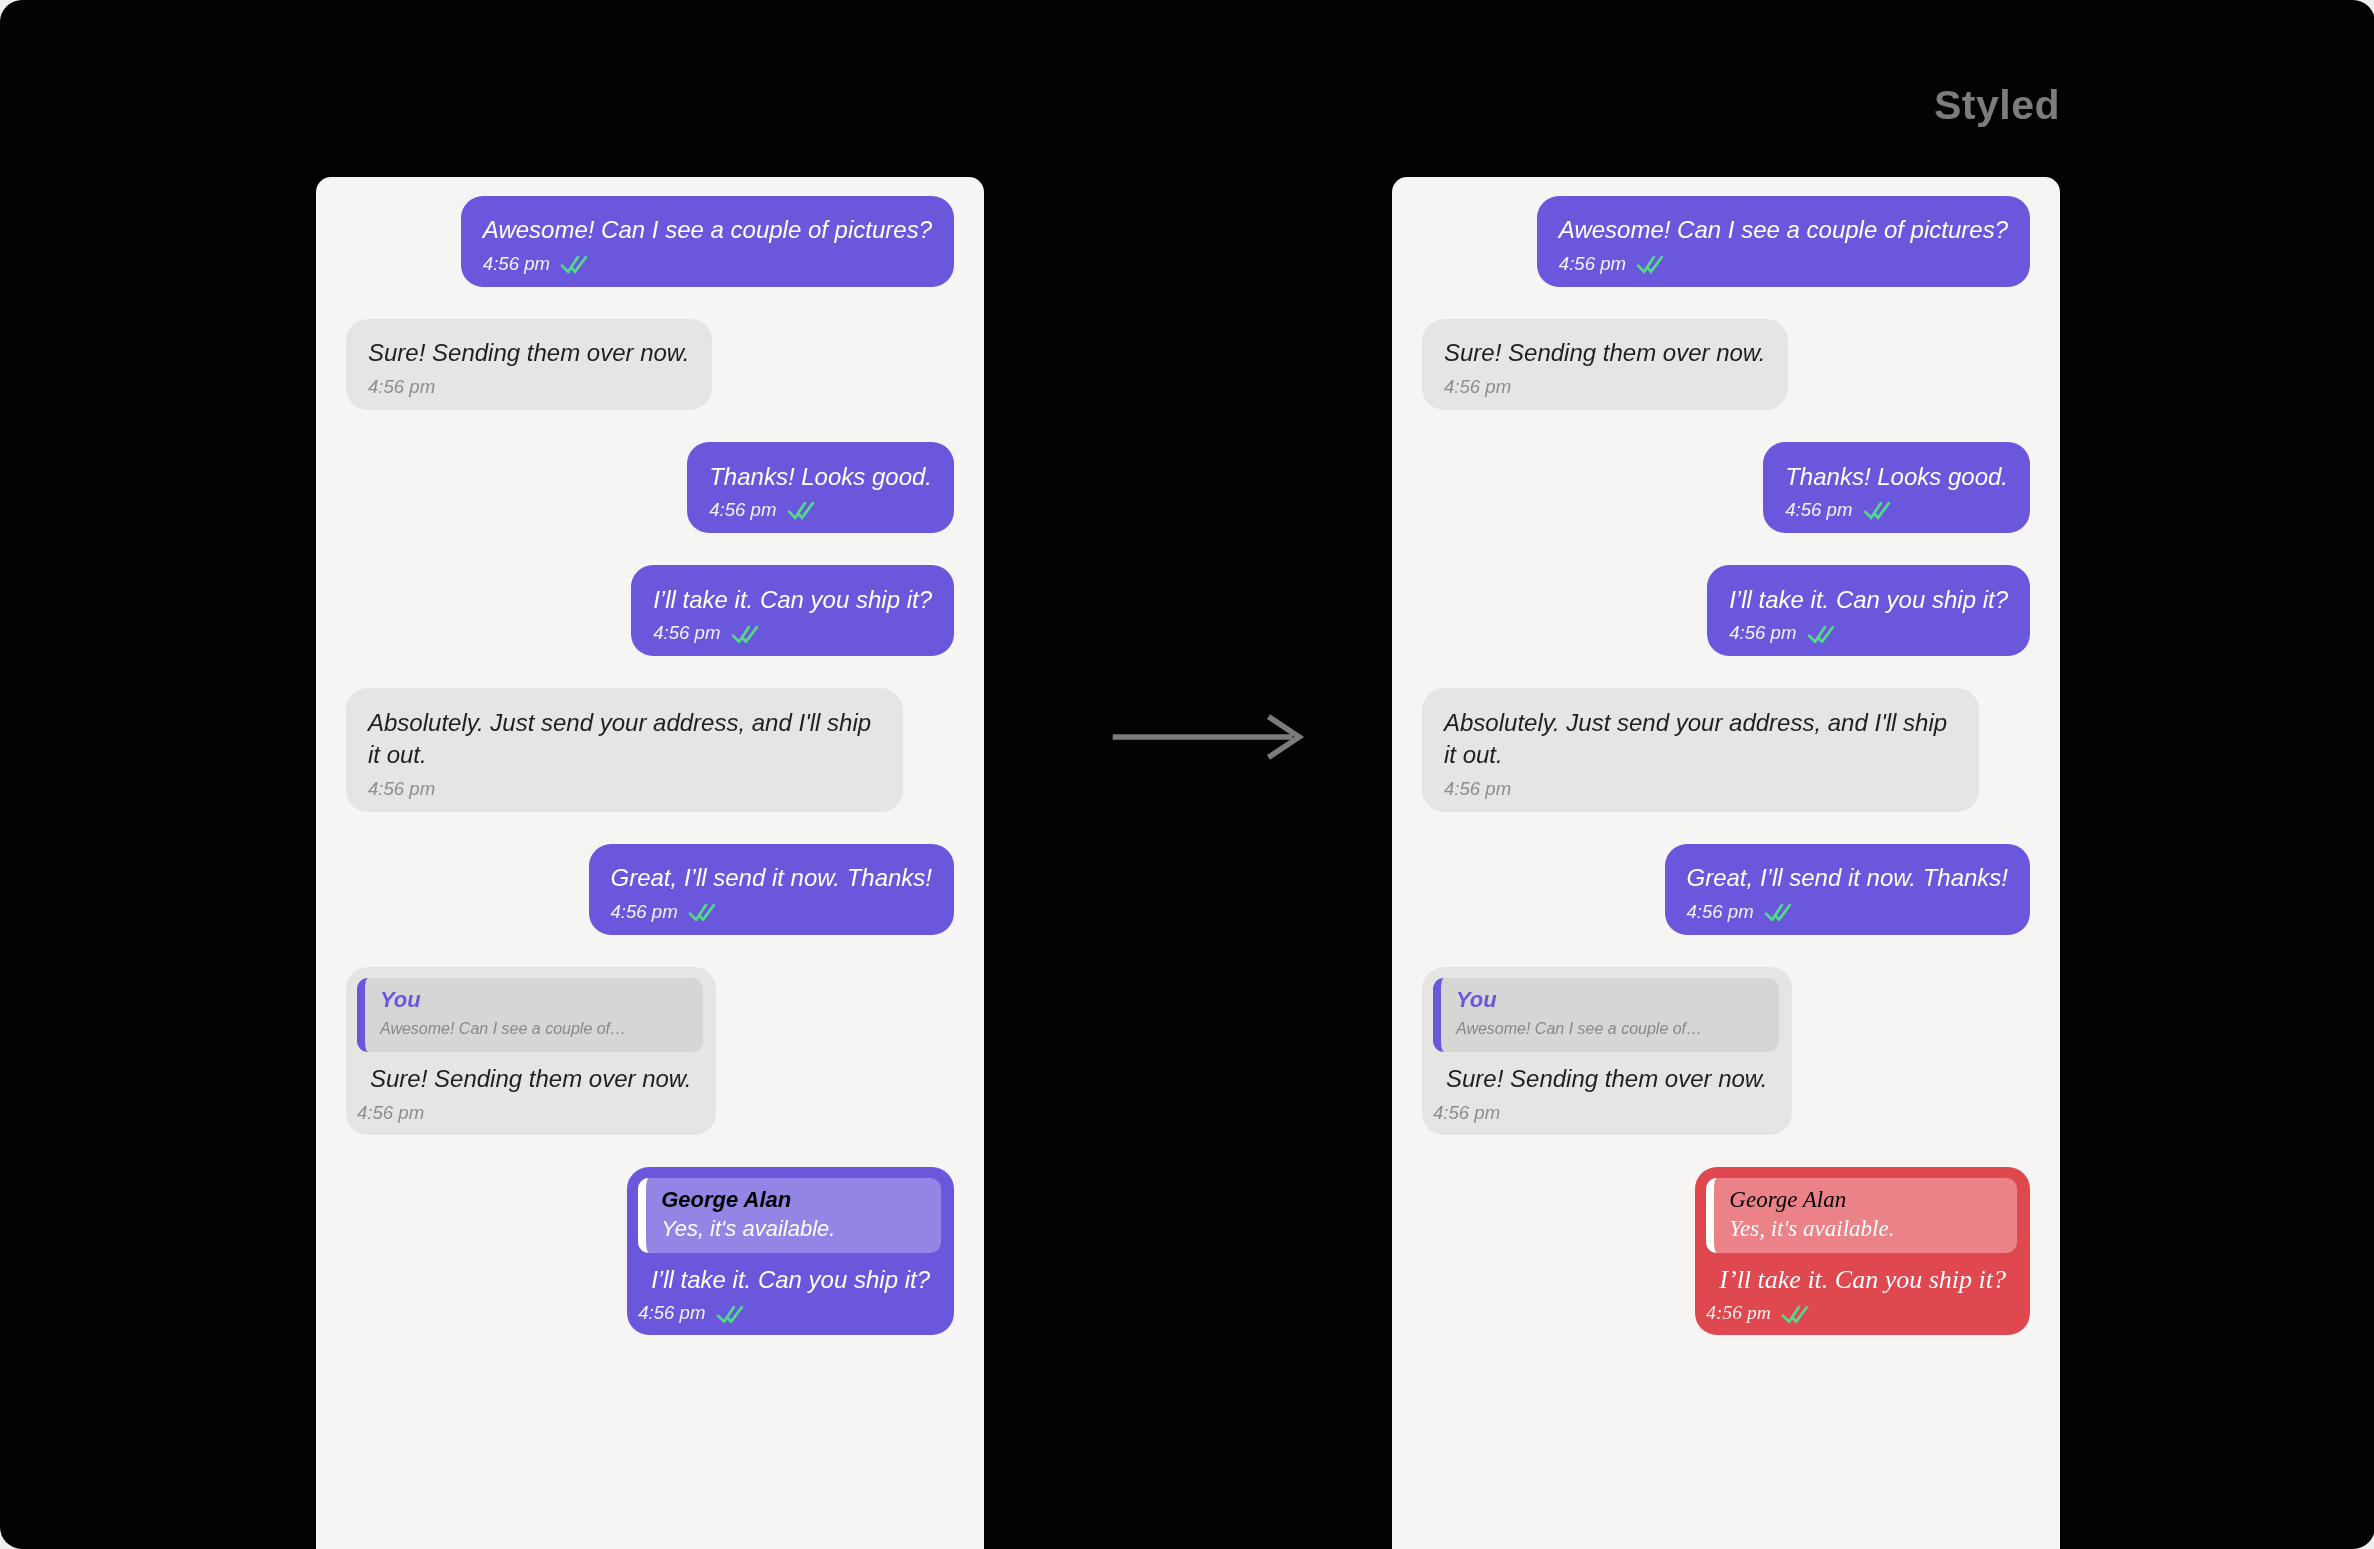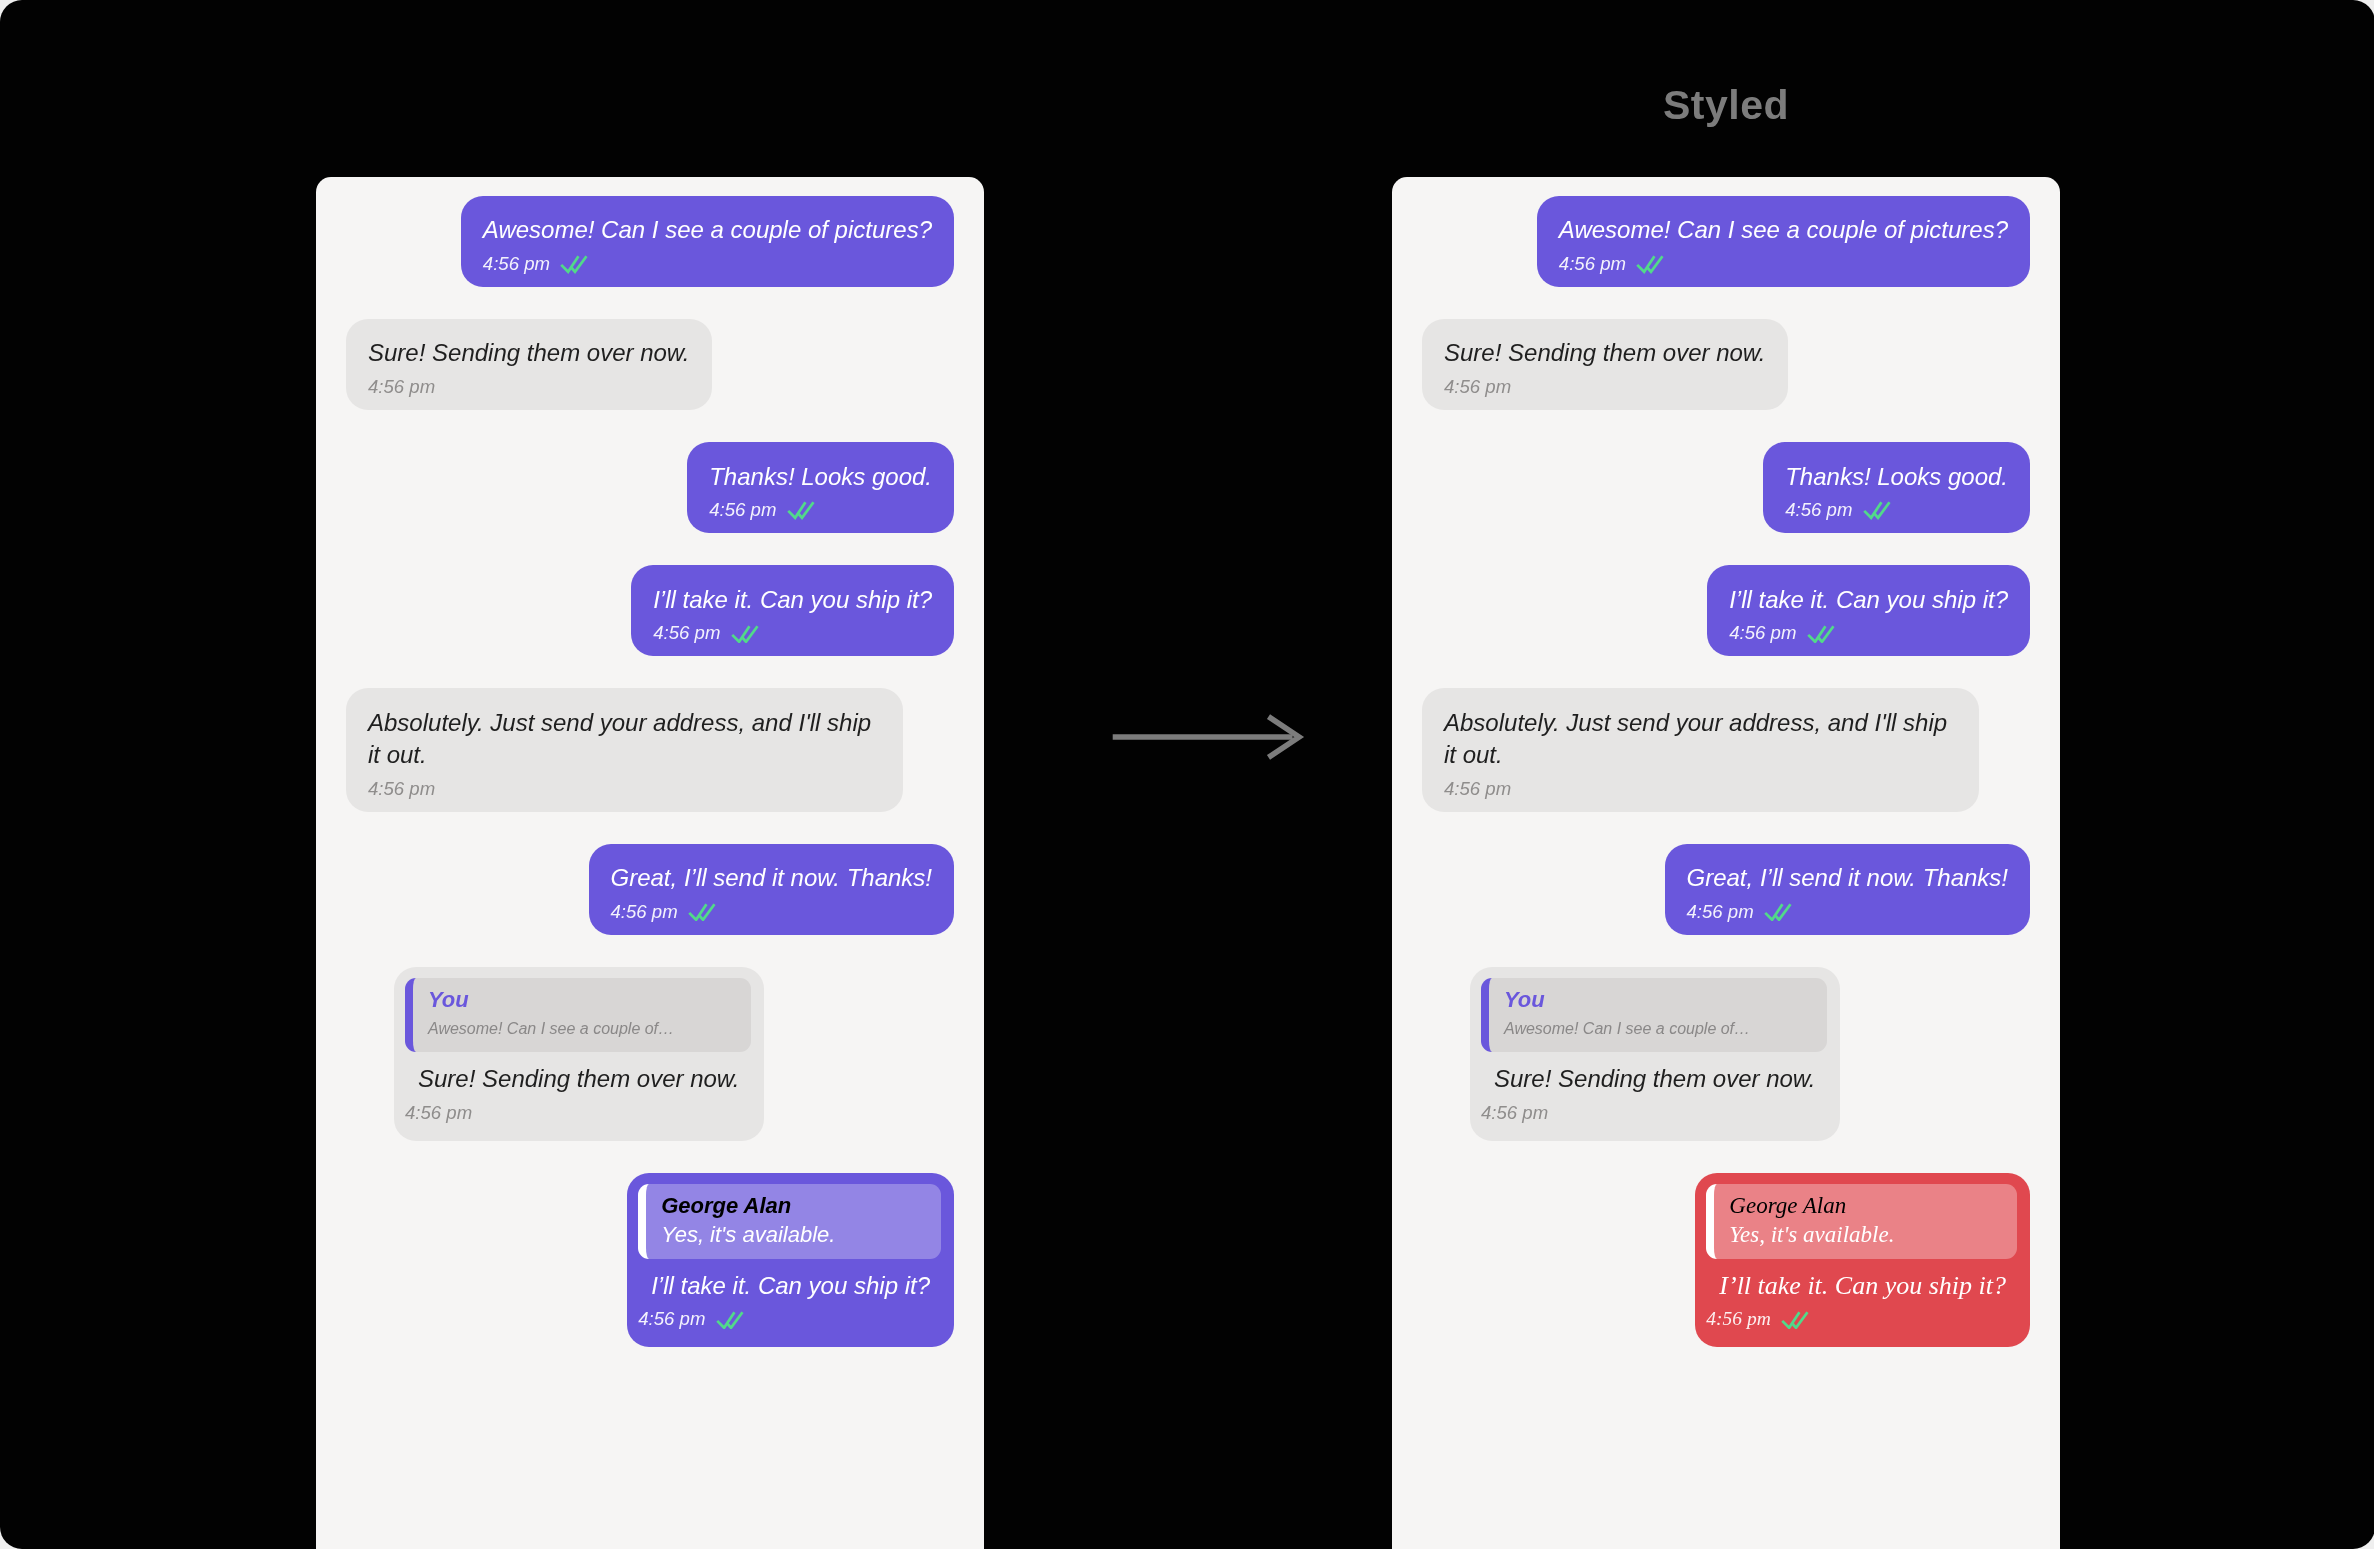--- a/index.html
+++ b/index.html
@@ -3,21 +3,21 @@
 <meta charset="utf-8">
 <style>
   html,body{margin:0;padding:0;background:#efefef;}
   .stage{position:relative;width:2375px;height:1549px;overflow:hidden;
          font-family:"Liberation Sans","DejaVu Sans",sans-serif;}
   .canvas{position:absolute;inset:0;background:#020202;border-radius:22px;}
 
   .side-title{position:absolute;top:82px;width:668px;text-align:center;
               font-size:41px;font-weight:700;color:#7c7c7c;letter-spacing:0.5px;}
   #title-default{left:316px;}
-  #title-styled{left:1392px;}
+  #title-styled{left:1392px;text-align:right;}
 
   .panel{position:absolute;top:177px;width:668px;height:1546px;background:#f6f5f4;
          border-radius:15px;box-sizing:border-box;padding:18.6px 30px 15px;
          display:flex;flex-direction:column;gap:32px;overflow:hidden;font-style:italic;}
   #panel-default{left:316px;}
   #panel-styled{left:1392px;}
 
   .row{display:flex;width:100%;}
   .row.out{justify-content:flex-end;}
   .row.in{justify-content:flex-start;}
@@ -26,21 +26,21 @@
           font-size:24px;line-height:32px;box-sizing:border-box;}
   .bubble.out{background:#6a57dc;color:#ffffff;}
   .bubble.in{background:#e6e5e4;color:#1f1f1f;}
 
   .meta{display:flex;justify-content:flex-start;align-items:center;gap:9.3px;
         margin-top:5.6px;font-size:18.6px;line-height:24px;}
   .bubble.out .meta{color:rgba(255,255,255,0.92);}
   .bubble.in  .meta{color:#8f8d8c;}
   .ticks{width:32px;height:19.5px;flex:0 0 auto;display:block;}
 
-  .bubble.has-quote{padding:11px 13px 16px 11px;margin-left:48px;}
+  .bubble.has-quote{padding:11px 13px 10px 11px;}
   .quote{border-radius:11px;border-left:8.3px solid;padding:7.4px 16.7px 9.3px 15px;}
   .bubble.in  .quote{background:#d8d6d5;border-color:#6a57dc;}
   .bubble.in  .quote-author{color:#6a57dc;font-weight:700;font-size:22px;line-height:29px;}
   .bubble.in  .quote-text{color:#8a8888;font-size:16px;line-height:29px;white-space:nowrap;}
   .bubble.out .quote{background:rgba(255,255,255,0.28);border-color:#ffffff;}
   .bubble.out .quote-author{color:#000000;font-weight:700;font-size:22px;line-height:29px;}
   .bubble.out .quote-text{color:#ffffff;font-size:22px;line-height:29px;white-space:nowrap;}
   .bubble.has-quote .msg-text{margin:11px 11px 0 13px;}
   .bubble.has-quote .meta{margin-right:11px;}
 

